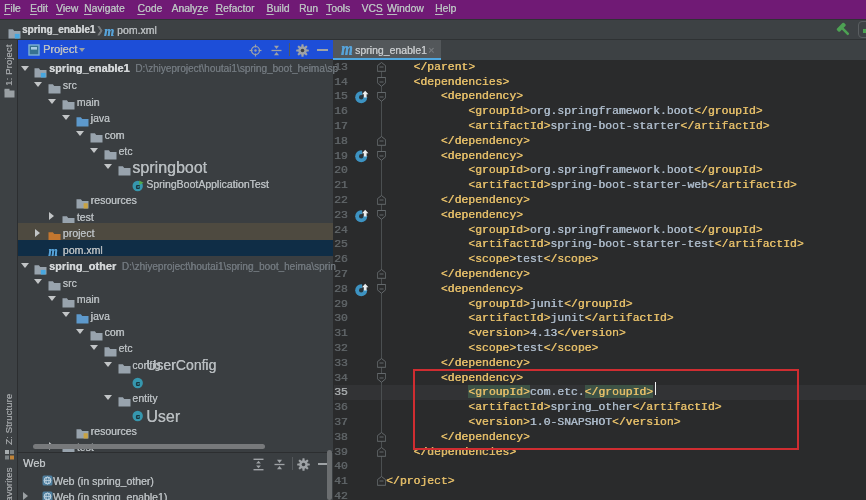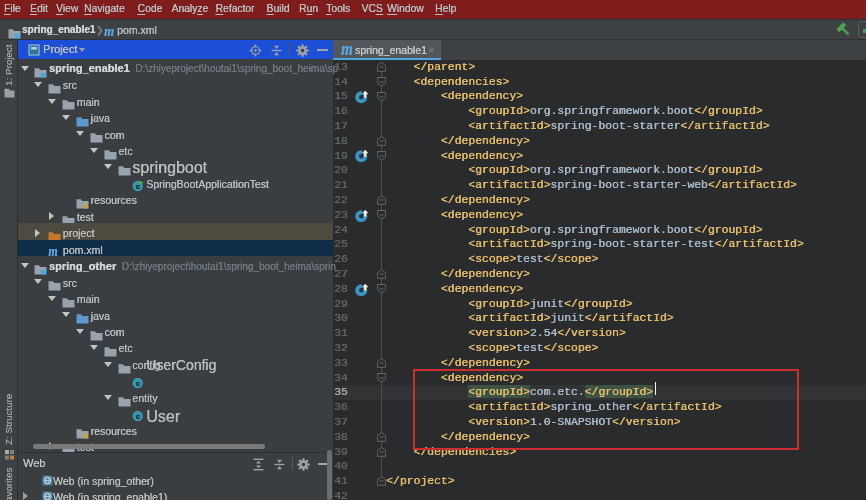--- a/index.html
+++ b/index.html
@@ -1,18 +1,18 @@
 <!DOCTYPE html>
 <html><head><meta charset="utf-8"><title>pom.xml</title><style>
 * { margin:0; padding:0; box-sizing:border-box; }
 html,body { width:866px; height:500px; background:#2a2b2c; font-family:"Liberation Sans",sans-serif; overflow:hidden; }
 body { text-shadow:0.3px 0 0 currentColor; }
 body { position:relative; }
 .abs { position:absolute; }
-#menubar { left:0; top:0; width:866px; height:20px; background:#7f1d1d; border-bottom:1px solid #2f3234; }
+#menubar { left:0; top:0; width:866px; height:20px; background:#701a75; border-bottom:1px solid #2f3234; }
 #menubar > span { position:absolute; top:3px; font-size:10.3px; color:#b9bdc0; }
 #menubar u { text-decoration:underline; text-underline-offset:1.5px; }
 #navbar { left:0; top:20px; width:866px; height:20px; background:#3d4144; border-bottom:1px solid #2f3234; }
 #leftbar { left:0; top:40px; width:18px; height:460px; background:#3d4144; border-right:1px solid #2c2e30; }
 .vtext { position:absolute; transform:rotate(-90deg); transform-origin:0 0; font-size:9.8px; color:#9ea1a4; white-space:nowrap; }
 #projpanel { left:18px; top:40px; width:315px; height:412px; background:#3a3e41; }
 #projhead { position:absolute; left:18px; top:40px; width:315px; height:19px; background:#1d4ed8; }
 #webpanel { left:18px; top:452px; width:315px; height:48px; background:#3a3e41; border-top:1px solid #2c2e30; }
 #tabbar { left:333px; top:40px; width:533px; height:20px; background:#3d4144; }
 #tab1 { position:absolute; left:0; top:0; width:108px; height:20px; background:#53575a; border-bottom:2.5px solid #4fa7df; }
@@ -314,21 +314,21 @@
 <span class="t">            &lt;artifactId&gt;</span><span class="c">spring-boot-starter-web</span><span class="t">&lt;/artifactId&gt;</span>
 <span class="t">        &lt;/dependency&gt;</span>
 <span class="t">        &lt;dependency&gt;</span>
 <span class="t">            &lt;groupId&gt;</span><span class="c">org.springframework.boot</span><span class="t">&lt;/groupId&gt;</span>
 <span class="t">            &lt;artifactId&gt;</span><span class="c">spring-boot-starter-test</span><span class="t">&lt;/artifactId&gt;</span>
 <span class="t">            &lt;scope&gt;</span><span class="c">test</span><span class="t">&lt;/scope&gt;</span>
 <span class="t">        &lt;/dependency&gt;</span>
 <span class="t">        &lt;dependency&gt;</span>
 <span class="t">            &lt;groupId&gt;</span><span class="c">junit</span><span class="t">&lt;/groupId&gt;</span>
 <span class="t">            &lt;artifactId&gt;</span><span class="c">junit</span><span class="t">&lt;/artifactId&gt;</span>
-<span class="t">            &lt;version&gt;</span><span class="c">2.54</span><span class="t">&lt;/version&gt;</span>
+<span class="t">            &lt;version&gt;</span><span class="c">4.13</span><span class="t">&lt;/version&gt;</span>
 <span class="t">            &lt;scope&gt;</span><span class="c">test</span><span class="t">&lt;/scope&gt;</span>
 <span class="t">        &lt;/dependency&gt;</span>
 <span class="t">        &lt;dependency&gt;</span>
             <span class="t hl">&lt;groupId&gt;</span><span class="c">com.etc.</span><span class="t hl">&lt;/groupId&gt;</span>
 <span class="t">            &lt;artifactId&gt;</span><span class="c">spring_other</span><span class="t">&lt;/artifactId&gt;</span>
 <span class="t">            &lt;version&gt;</span><span class="c">1.0-SNAPSHOT</span><span class="t">&lt;/version&gt;</span>
 <span class="t">        &lt;/dependency&gt;</span>
 <span class="t">    &lt;/dependencies&gt;</span>
 
 <span class="t">&lt;/project&gt;</span></pre>

